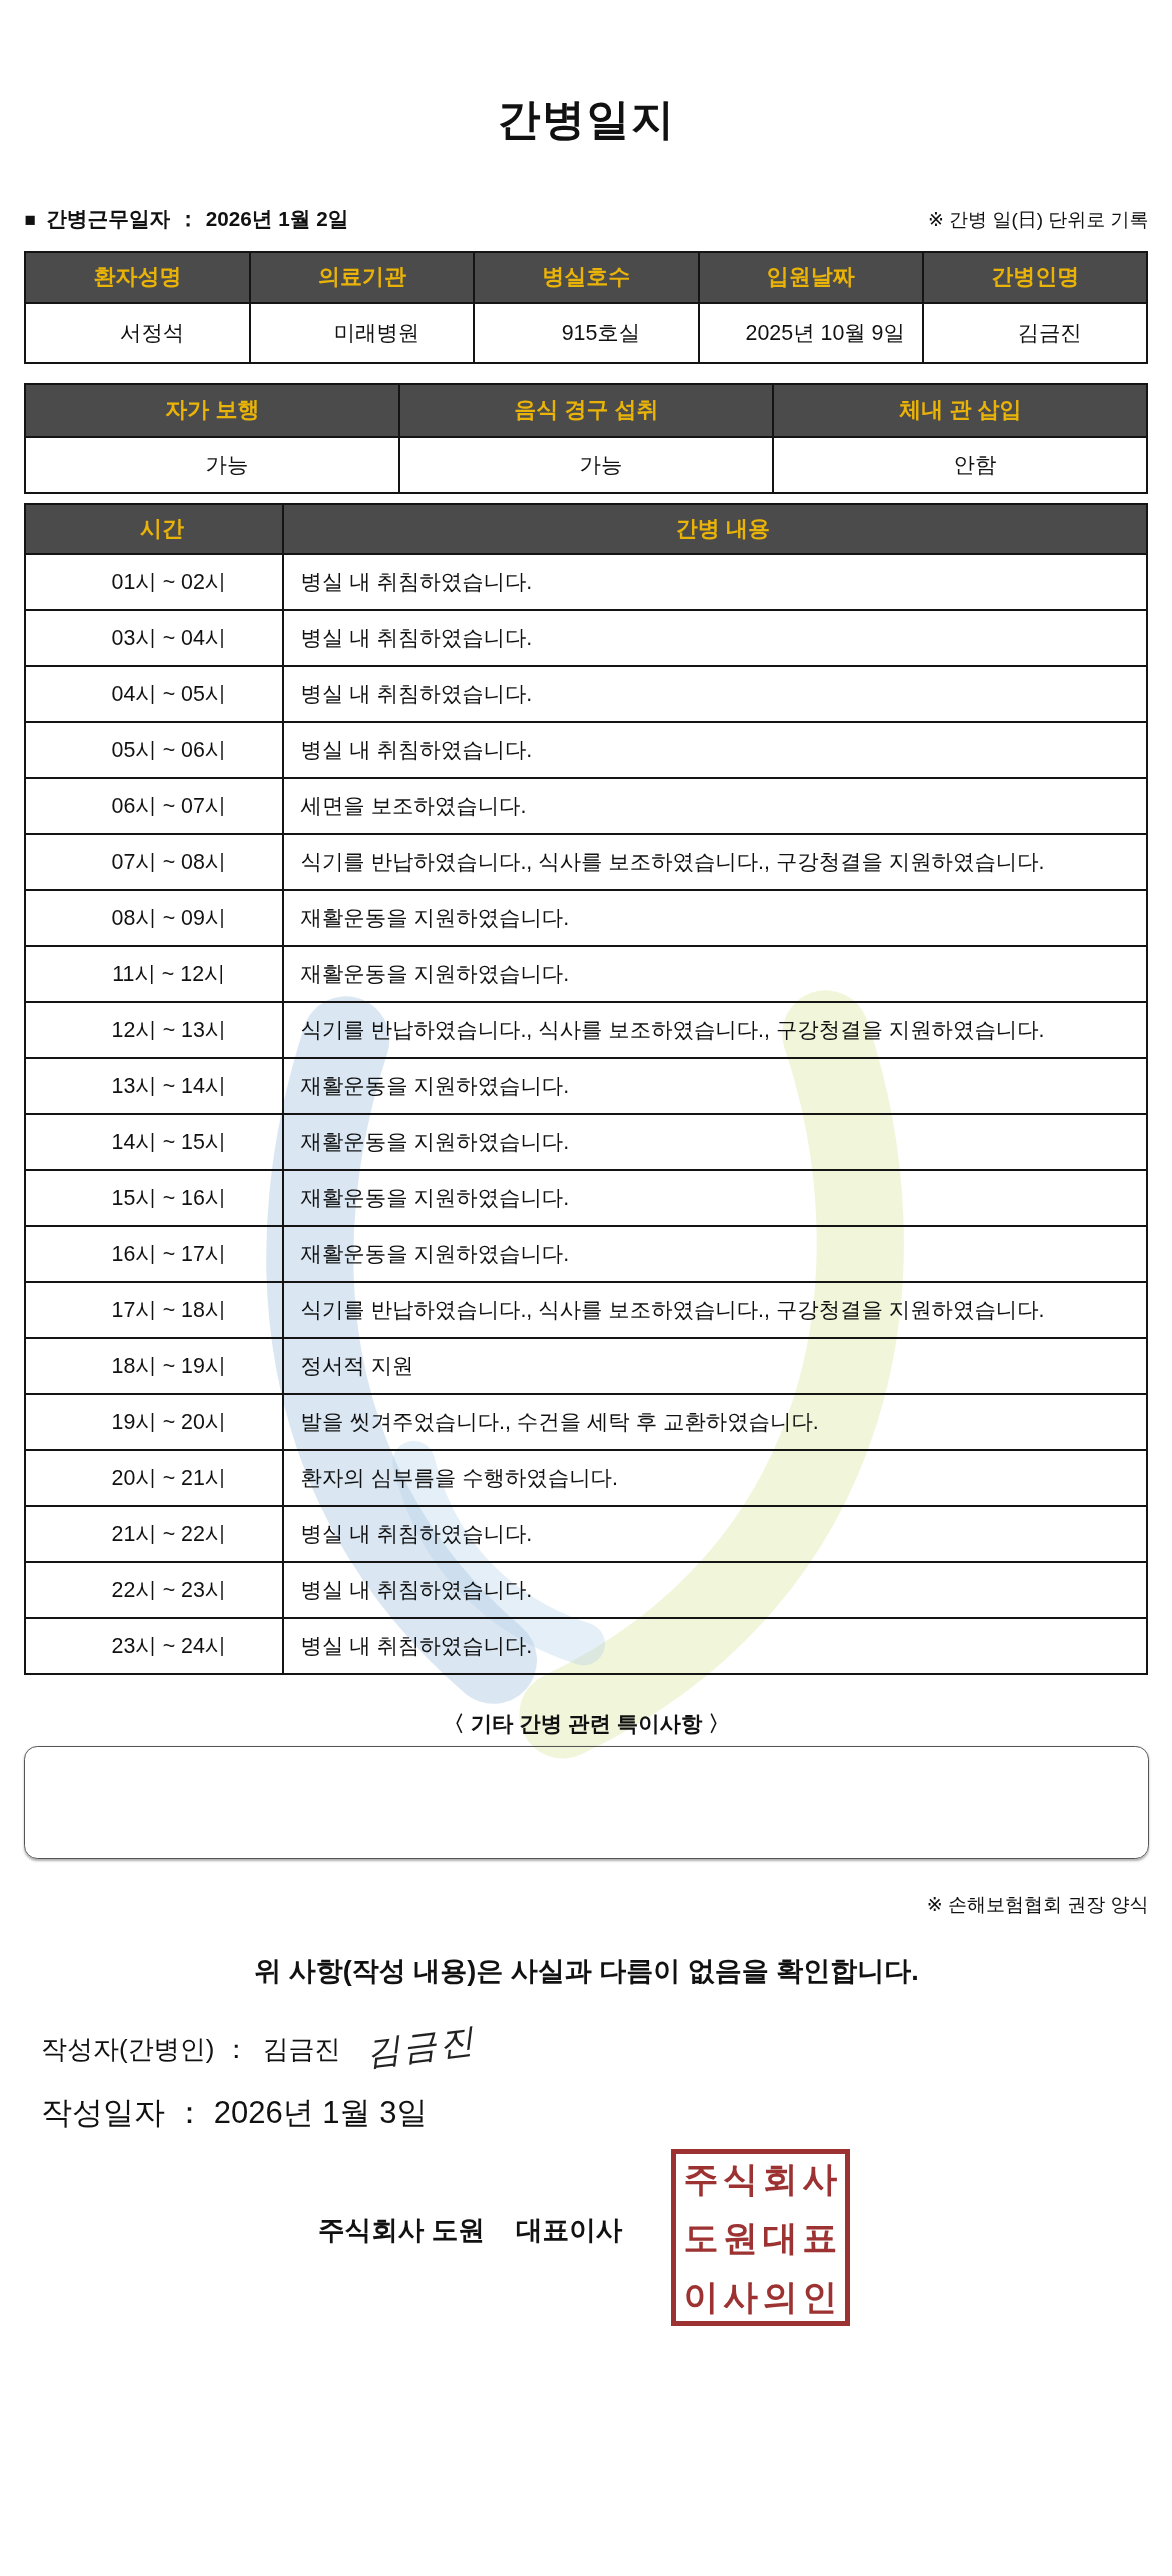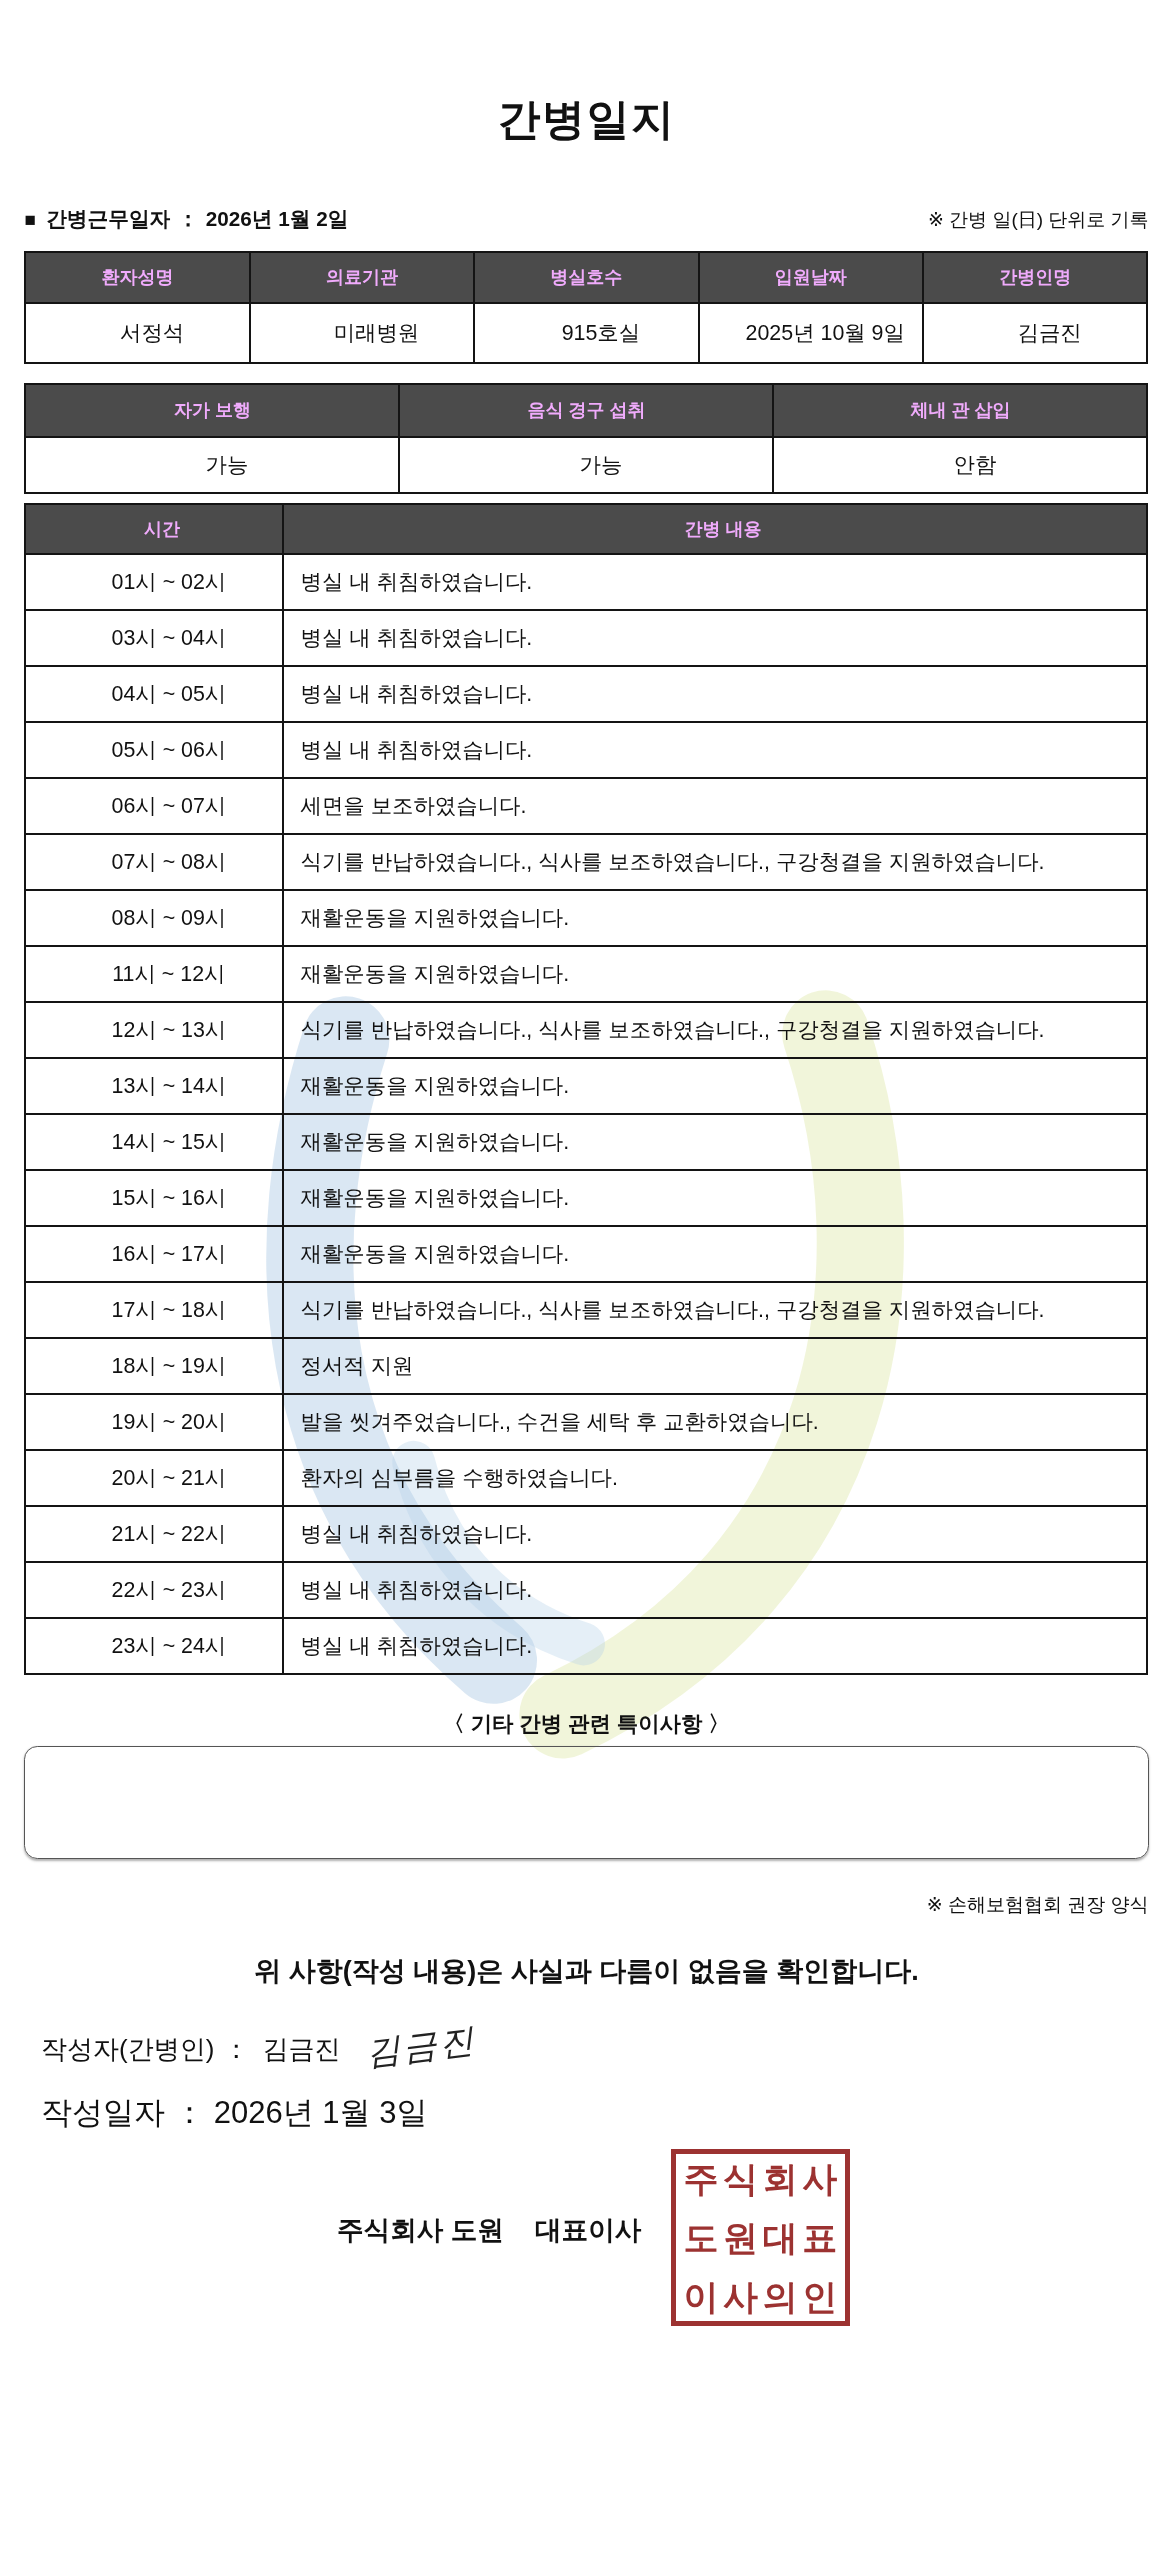--- a/index.html
+++ b/index.html
@@ -20,21 +20,21 @@
     display:flex; justify-content:space-between; align-items:flex-end;
     margin:64px 24.4px 0 24.4px;
   }
   .work-date { font-size:20.7px; font-weight:600; display:flex; align-items:center; }
   .work-date .marker { font-size:19px; margin-right:10.3px; line-height:1; }
   .work-date .colon { margin:0 7.4px; }
   .record-note { font-size:19px; font-weight:500; }
 
   table { width:1124px; margin-left:24.4px; margin-right:24.4px; border-collapse:collapse; table-layout:fixed; }
   table, th, td { border:2.2px solid #141414; }
-  th { background:#4b4b4b; color:#f0abfc; font-weight:700; font-size:18px; }
+  th { background:#4b4b4b; color:#eab308; font-weight:700; font-size:22px; }
   td { font-size:21.4px; text-align:center; background:transparent;padding-left:30px; }
 
   #patient-table { margin-top:17.7px; }
   #patient-table th { height:47px; }
   #patient-table td { height:56px; }
 
   #status-table { margin-top:19px; }
   #status-table th { height:49px; }
   #status-table td { height:52px; }
 
@@ -60,21 +60,21 @@
   .signature {
     font-family:"DejaVu Serif",serif; font-style:italic; font-size:34px;
     margin-left:25px; display:inline-block; transform:rotate(-7deg) translateY(-3px);
     color:#222; font-weight:400; letter-spacing:3px;
   }
   .written-line { margin:19px 0 0 41px; font-size:31px; font-weight:500; display:flex; align-items:center; }
   .written-line .colon { margin:0 8.9px; }
 
   .company-row { position:relative; height:177px; margin-top:10.3px; }
   .company-text {
-    position:absolute; left:337px; top:68px; font-size:26.6px; font-weight:700;
+    position:absolute; left:318px; top:68px; font-size:26.6px; font-weight:700;
     display:flex; gap:31px; white-space:nowrap;
   }
   .seal {
     position:absolute; left:671px; top:4.4px; width:154px; height:153px;
     border:5.9px solid #9c3231; background:#fff0;
     display:flex; flex-direction:column; justify-content:space-between;
     padding:7.4px 7.4px; box-sizing:content-box;
   }
   .seal-row {
     display:flex; justify-content:space-between;

